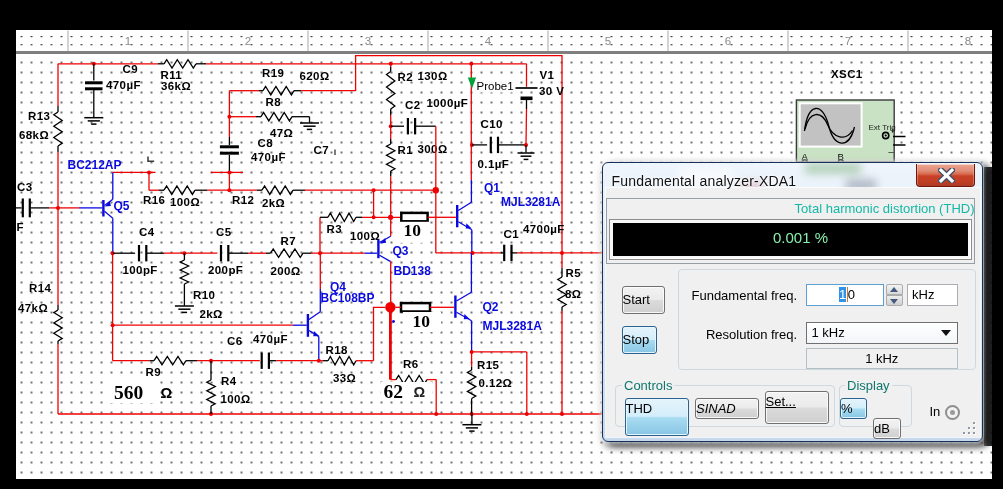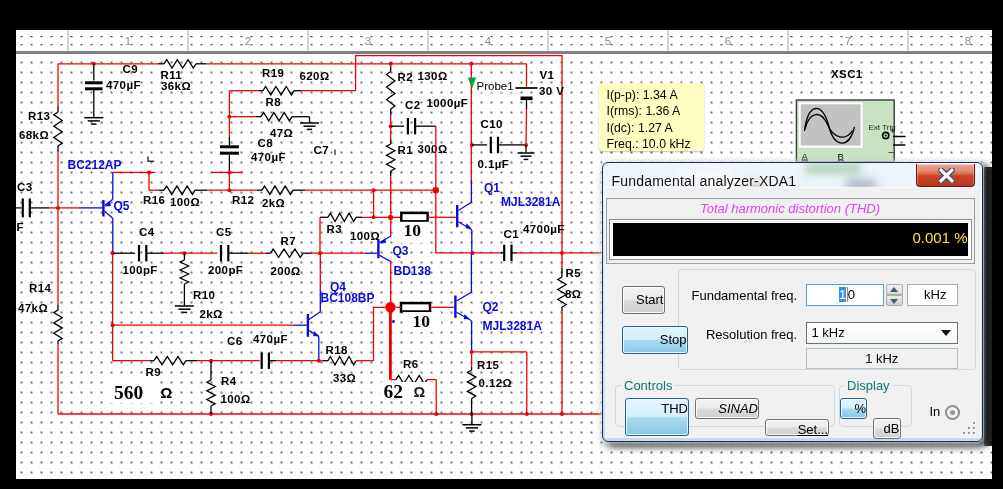--- a/index.html
+++ b/index.html
@@ -1,19 +1,19 @@
 <!DOCTYPE html>
 <html><head><meta charset="utf-8"><style>
 html,body{margin:0;padding:0;}
 *{box-sizing:border-box;}
 #root{position:relative;width:1003px;height:489px;background:#000;overflow:hidden;font-family:"Liberation Sans",sans-serif;}
 #canvas{position:absolute;left:16px;top:30px;width:975.5px;height:449px;background-color:#fff;background-image:radial-gradient(circle, #222 0.58px, rgba(0,0,0,0) 0.92px);background-size:10px 10px;background-position:0.5px -2.5px;}
 #ruledge{position:absolute;left:16px;top:51.3px;width:975.5px;height:2.9px;background:#7f7f7f;}
 .abs{position:absolute;}
-.btn{position:absolute;border:1px solid #707070;border-radius:3px;background:linear-gradient(#f2f2f2 0%,#ebebeb 48%,#dbdbdb 52%,#cfcfcf 100%);box-shadow:inset 0 0 0 1px rgba(252,252,252,.9);font-size:13px;color:#000;text-align:right;}
+.btn{position:absolute;border:1px solid #707070;border-radius:3px;background:linear-gradient(#f2f2f2 0%,#ebebeb 48%,#dbdbdb 52%,#cfcfcf 100%);box-shadow:inset 0 0 0 1px rgba(252,252,252,.9);font-size:13px;color:#000;text-align:left;}
 .btnblue{border:1px solid #2c628b;background:linear-gradient(#e4f3fb 0%,#d4eefb 48%,#a8dcf2 52%,#88c5e4 100%);box-shadow:inset 0 0 0 1px rgba(230,248,255,.95);}
 .grp{position:absolute;border:1px solid #cdd9de;border-radius:4px;}
 .leg{position:absolute;background:#f0f0f0;padding:0 2px;font-size:13px;color:#0f766e;line-height:14px;}
 </style></head><body>
 <div id="root">
 <div id="canvas"></div>
 <div class="abs" style="left:16px;top:30px;width:975.5px;height:21.3px;background-color:#fff;background-image:radial-gradient(circle,#222 0.58px,rgba(0,0,0,0) 0.92px),radial-gradient(circle,#222 0.58px,rgba(0,0,0,0) 0.92px);background-size:10px 21.3px,10px 21.3px;background-position:0.5px -3.85px,0.5px 4.55px;"></div>
 <div id="ruledge"></div>
 <svg class="abs" style="left:0;top:0;" width="1003" height="489" viewBox="0 0 1003 489">
       <line x1="68" y1="30.5" x2="68" y2="51.3" stroke="#a8a8a8" stroke-width="1"></line>
@@ -347,62 +347,61 @@
       <circle cx="885.7" cy="135.5" r="1.1" fill="#000"></circle>
       <text x="889.8" y="133.5" font-family="&quot;Liberation Sans&quot;,sans-serif" font-size="8.5" font-weight="normal" fill="#000" text-anchor="start">+</text>
       <line x1="893" y1="136.5" x2="905.5" y2="136.5" stroke="#000" stroke-width="1.5"></line>
       <line x1="893" y1="145" x2="905.5" y2="145" stroke="#000" stroke-width="1.5"></line>
       <text x="888.5" y="151" font-family="&quot;Liberation Sans&quot;,sans-serif" font-size="9" font-weight="normal" fill="#000" text-anchor="start">_</text>
       <text x="801.5" y="160" font-family="&quot;Liberation Sans&quot;,sans-serif" font-size="9.5" font-weight="normal" fill="#000" text-anchor="start">A</text>
       <text x="837.5" y="160" font-family="&quot;Liberation Sans&quot;,sans-serif" font-size="9.5" font-weight="normal" fill="#000" text-anchor="start">B</text>
       <circle cx="804.8" cy="162.5" r="2.6" fill="none" stroke="#000" stroke-width="1.3"></circle>
       <circle cx="840.8" cy="162.5" r="2.6" fill="none" stroke="#000" stroke-width="1.3"></circle>
     </svg>
-<div class="abs" style="left:599px;top:83px;width:104.5px;height:68px;background:#ffffc2;border-radius:4px;box-shadow:0 1px 2px rgba(0,0,0,0.25);padding:3.5px 0 0 7.5px;font-size:12.3px;line-height:16.6px;color:#000;">I(p-p): 1.34 A<br>I(rms): 1.36 A<br>I(dc): 1.27 A<br>Freq.: 10.0 kHz</div>
 <div class="abs" style="left:602px;top:162px;width:381px;height:279.5px;border-radius:6px;border:1px solid #16325c;background:linear-gradient(#eef5fc 0%,#dfeaf6 40%,#c8d8ec 100%);box-shadow:0 0 5px 1px rgba(255,255,255,0.95), 6px 3px 7px rgba(0,0,0,0.8), 2px 4px 8px rgba(0,0,0,0.55);overflow:hidden;">
       <div class="abs" style="left:202px;top:0px;width:56px;height:11px;background:rgba(140,185,140,0.6);filter:blur(4px);"></div>
       <div class="abs" style="left:76px;top:5px;width:54px;height:17px;background:rgba(255,255,255,0.6);filter:blur(6px);"></div>
       <div class="abs" style="left:243px;top:16px;width:30px;height:12px;background:rgba(110,120,135,0.45);filter:blur(4px);"></div>
       <div class="abs" style="left:136px;top:19px;width:24px;height:9px;background:rgba(205,125,125,0.4);filter:blur(4px);"></div>
     </div>
 <div class="abs" style="left:983.5px;top:167px;width:8px;height:279px;background:linear-gradient(to right,rgba(0,0,0,0.45),rgba(10,10,10,0.82) 45%,rgba(10,10,10,0.9));"></div>
 <div class="abs" style="left:605.5px;top:188px;width:374px;height:249px;background:#f0f0f0;box-shadow:0 0 0 1px rgba(255,255,255,0.75);"></div>
 <div class="abs" style="left:611.5px;top:172.5px;font-size:14px;letter-spacing:0.2px;color:#111;text-shadow:0 0 3px #fff,0 0 3px #fff;">Fundamental analyzer-XDA1</div>
 <div class="abs" style="left:916px;top:163.5px;width:59px;height:23.5px;border-radius:0 0 4px 4px;border:1px solid #74150b;border-top:none;background:linear-gradient(#eda593 0%,#e08d77 30%,#d66a4e 46%,#c94227 54%,#c03d24 82%,#a93a25 100%);box-shadow:inset 0 1px 0 rgba(255,255,255,0.55),inset 1px 0 0 rgba(255,210,195,0.35),inset -1px 0 0 rgba(255,210,195,0.35);">
       <svg width="17" height="15" style="position:absolute;left:21px;top:4px;">
         <path d="M3,2.2 L14,12.8" stroke="#42526b" stroke-width="6" stroke-linecap="square"></path>
         <path d="M14,2.2 L3,12.8" stroke="#42526b" stroke-width="6" stroke-linecap="square"></path>
         <path d="M3,2.2 L14,12.8" stroke="#fff" stroke-width="3.2" stroke-linecap="square"></path>
         <path d="M14,2.2 L3,12.8" stroke="#fff" stroke-width="3.2" stroke-linecap="square"></path>
       </svg>
     </div>
 <div class="abs" style="left:605.5px;top:198px;width:369px;height:66px;background:#f0f0f0;border:1px solid #979ea5;"></div>
-<div class="abs" style="left:605.5px;top:201px;width:369px;text-align:center;font-size:13px;color:#d946ef;font-style:italic;">Total harmonic distortion (THD)</div>
+<div class="abs" style="left:605.5px;top:201px;width:369px;text-align:right;font-size:13px;color:#14b8a6;">Total harmonic distortion (THD)</div>
 <div class="abs" style="left:608.5px;top:219px;width:363px;height:41px;border:1px solid #8e8e8e;background:#f8f8f8;box-shadow:inset -1px -1px 0 #fff;"></div>
 <div class="abs" style="left:612.5px;top:223px;width:355px;height:33px;background:#000;"></div>
-<div class="abs" style="left:612.5px;top:229px;width:355px;text-align:right;padding-left:21px;font-size:15px;color:#fde047;">0.001 %</div>
+<div class="abs" style="left:612.5px;top:229px;width:355px;text-align:center;padding-left:21px;font-size:15px;color:#86efac;">0.001 %</div>
 <div class="grp" style="left:678px;top:269px;width:298px;height:101px;"></div>
 <div class="abs" style="left:640px;top:288px;width:157px;text-align:right;font-size:13px;">Fundamental freq.</div>
 <div class="abs" style="left:640px;top:327px;width:157px;text-align:right;font-size:13px;">Resolution freq.</div>
 <div class="abs" style="left:805.5px;top:283.5px;width:78px;height:22.5px;border:1px solid #5ba0d0;background:#fff;text-align:center;font-size:13px;line-height:20px;text-indent:5px;"><span style="background:#3093e8;color:#fff;">1</span><span style="border-left:1.7px solid #c87830;margin-left:0.3px;">0</span></div>
 <div class="abs" style="left:885.5px;top:283.5px;width:17.5px;height:11.2px;border:1px solid #acacac;background:linear-gradient(#f3f3f3,#d8d8d8);border-radius:2px 2px 0 0;"></div>
 <div class="abs" style="left:885.5px;top:294.7px;width:17.5px;height:11.3px;border:1px solid #acacac;background:linear-gradient(#ededed,#cfcfcf);border-radius:0 0 2px 2px;"></div>
 <div class="abs" style="left:890.3px;top:287.3px;width:0;height:0;border-left:4.2px solid transparent;border-right:4.2px solid transparent;border-bottom:5px solid #44597e;"></div>
 <div class="abs" style="left:890.3px;top:298.9px;width:0;height:0;border-left:4.2px solid transparent;border-right:4.2px solid transparent;border-top:5px solid #44597e;"></div>
-<div class="abs" style="left:907px;top:283.5px;width:51px;height:22.5px;border:1px solid #abadb3;background:#fff;font-size:13px;line-height:20px;padding-left:16px;">kHz</div>
+<div class="abs" style="left:907px;top:283.5px;width:51px;height:22.5px;border:1px solid #abadb3;background:#fff;font-size:13px;line-height:20px;padding-left:4px;">kHz</div>
 <div class="abs" style="left:805.5px;top:321.5px;width:152.5px;height:22.5px;border:1px solid #707070;background:linear-gradient(#fff,#f2f6f8);font-size:13px;line-height:20px;padding-left:5px;">1 kHz</div>
 <div class="abs" style="left:941px;top:330px;width:0;height:0;border-left:5px solid transparent;border-right:5px solid transparent;border-top:6px solid #111;"></div>
 <div class="abs" style="left:805.5px;top:347.5px;width:152.5px;height:21.5px;border:1px solid #b3bfc6;background:#f0f0f0;text-align:center;font-size:13px;line-height:19px;">1 kHz</div>
 <div class="btn" style="left:621.5px;top:286px;width:43px;height:28px;line-height:26px;">Start</div>
-<div class="btn btnblue" style="left:621.5px;top:326px;width:66px;height:28px;line-height:26px;">Stop</div>
+<div class="btn btnblue" style="left:621.5px;top:326px;width:35px;height:28px;line-height:26px;">Stop</div>
 <div class="grp" style="left:615px;top:385px;width:220px;height:41.5px;"></div>
 <div class="leg" style="left:622px;top:379px;">Controls</div>
 <div class="btn btnblue" style="left:624.5px;top:397.5px;width:64.5px;height:38px;line-height:19px;">THD</div>
 <div class="btn" style="left:695px;top:397.5px;width:64px;height:21.5px;line-height:19px;font-style:italic;">SINAD</div>
-<div class="btn" style="left:764.5px;top:419px;width:64.5px;height:17px;line-height:19px;text-decoration:underline;">Set...</div>
+<div class="btn" style="left:764.5px;top:391px;width:64.5px;height:33px;line-height:19px;text-decoration:underline;">Set...</div>
 <div class="grp" style="left:839px;top:385px;width:72.5px;height:41.5px;"></div>
 <div class="leg" style="left:845px;top:379px;">Display</div>
 <div class="btn btnblue" style="left:840px;top:397.5px;width:27px;height:21.5px;line-height:19px;">%</div>
 <div class="btn" style="left:873px;top:397.5px;width:27.5px;height:21.5px;line-height:19px;margin-top:20px;">dB</div>
 <div class="abs" style="left:929.5px;top:404px;font-size:13px;">In</div>
 <div class="abs" style="left:944.5px;top:404.5px;width:15px;height:15px;border-radius:50%;border:2px solid #8e8e8e;background:#f2f2f2;"></div>
 <div class="abs" style="left:949.5px;top:409.5px;width:5px;height:5px;border-radius:50%;background:#9b9b9b;"></div>
 <div class="abs" style="left:972.5px;top:421.5px;width:2.2px;height:2.2px;background:#909aa5;box-shadow:1px 1px 0 #fff;"></div>
     <div class="abs" style="left:972.5px;top:426.5px;width:2.2px;height:2.2px;background:#909aa5;box-shadow:1px 1px 0 #fff;"></div>
     <div class="abs" style="left:972.5px;top:431.5px;width:2.2px;height:2.2px;background:#909aa5;box-shadow:1px 1px 0 #fff;"></div>

